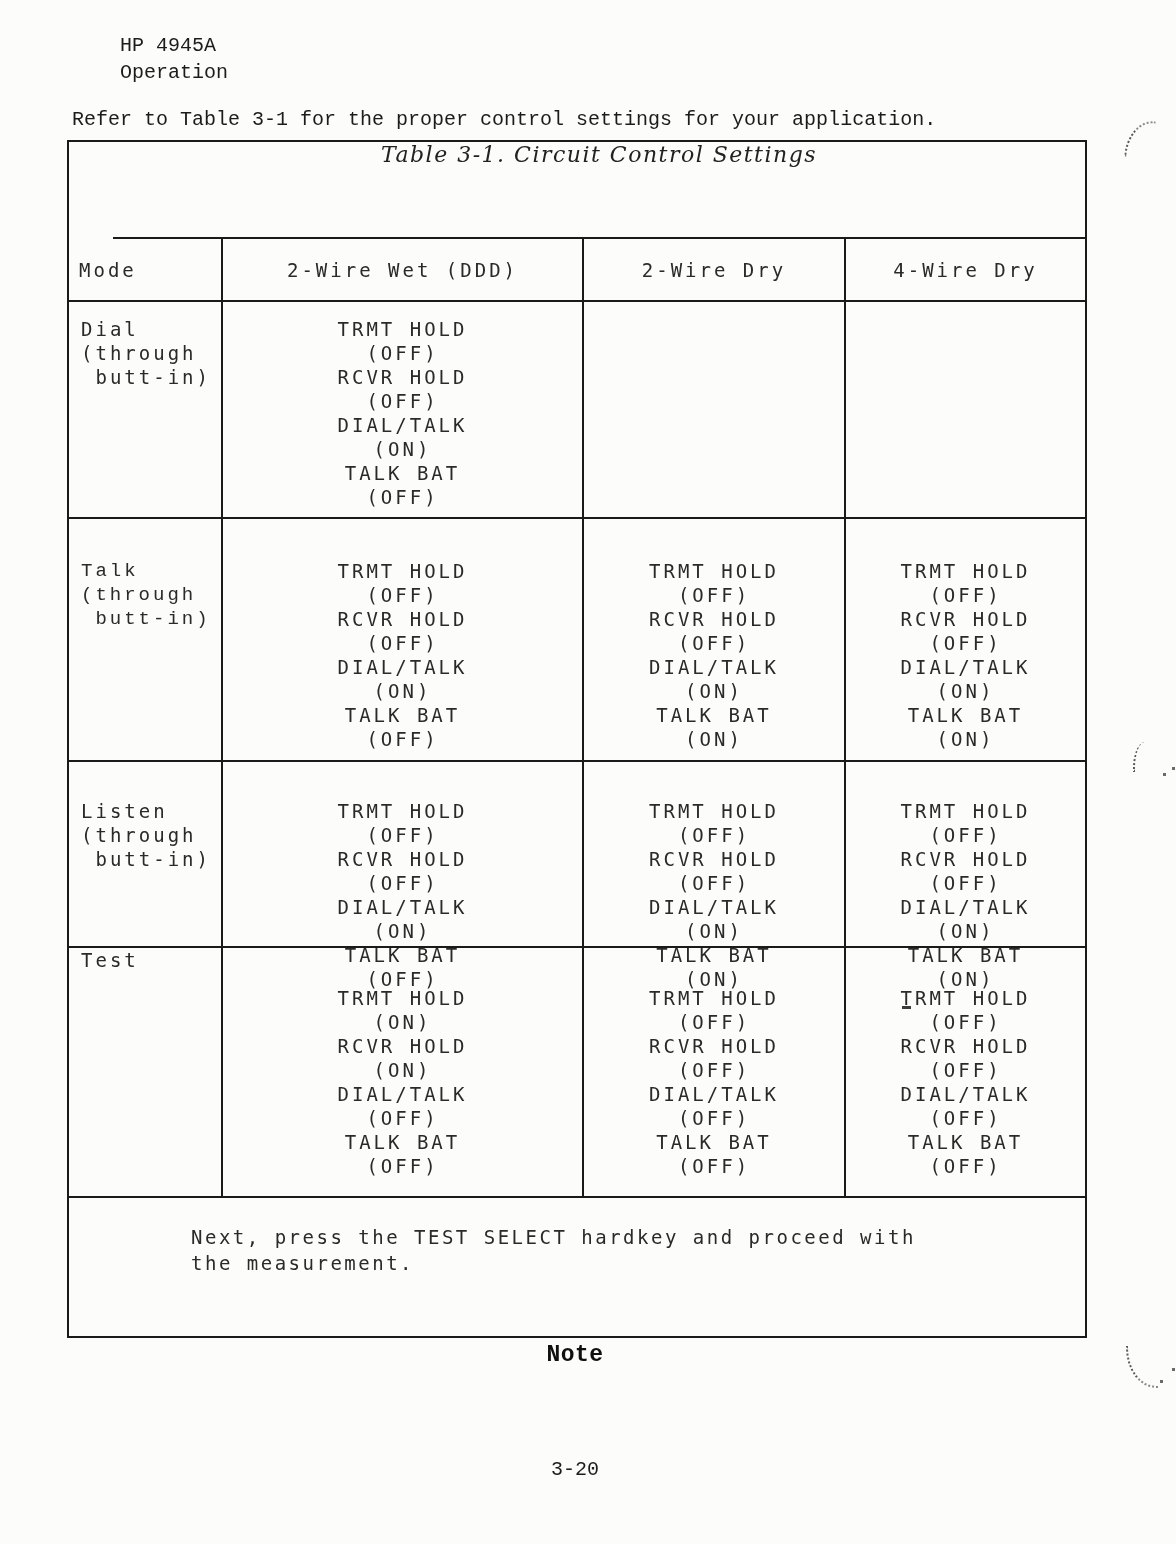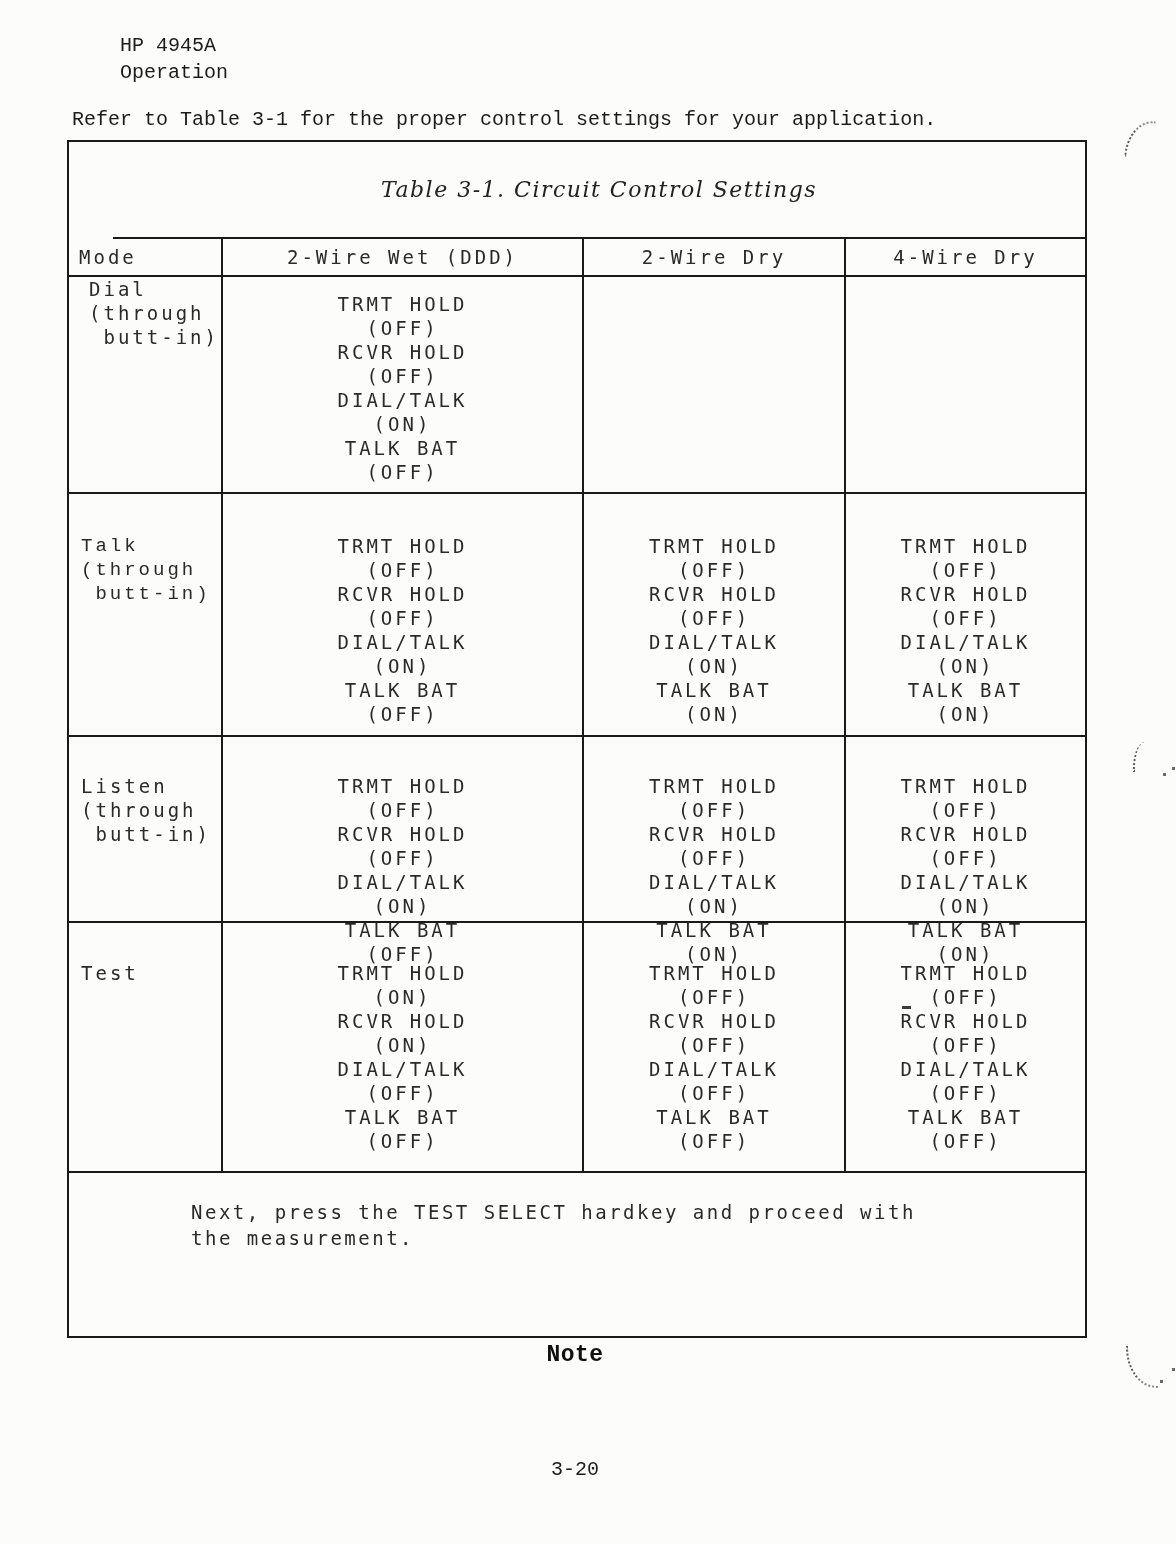--- a/index.html
+++ b/index.html
@@ -7,25 +7,25 @@
         font-family:"Liberation Mono",monospace;color:#1c1c1c;}
   .mono{font-family:"Liberation Mono",monospace;font-size:20px;color:#1c1c1c;white-space:pre;}
   .plotter{font-family:"DejaVu Sans Mono",monospace;font-size:19px;letter-spacing:3px;color:#2a2a2a;line-height:24px;}
 
   .doc-id{position:absolute;left:72px;top:32px;line-height:27px;margin-left:48px;}
   .intro{position:absolute;left:72px;top:108px;}
 
   .ctable{position:absolute;left:67px;top:140px;width:1020px;height:1198px;
           border:2px solid #1a1a1a;box-sizing:border-box;background:transparent;}
   .title-row{height:97px;border-bottom:2px solid #1a1a1a;box-sizing:border-box;
-             display:flex;align-items:center;justify-content:center;margin-left:44px;}
+             display:flex;justify-content:center;margin-left:44px;}
   .title{font-family:"DejaVu Serif",serif;font-style:italic;font-size:22px;letter-spacing:1.5px;color:#222;}
 
   .grid4{display:grid;grid-template-columns:154px 361px 262px 239px;}
-  .header-row{height:38px;border-bottom:2px solid #1a1a1a;box-sizing:border-box;}
+  .header-row{height:63px;border-bottom:2px solid #1a1a1a;box-sizing:border-box;}
   .cell{border-right:2px solid #1a1a1a;box-sizing:border-box;min-width:0;}
   .cell.last{border-right:none;}
   .hcell{display:flex;align-items:center;justify-content:center;}
   .hcell.first{justify-content:flex-start;padding-left:10px;}
 
   .body-row{border-bottom:2px solid #1a1a1a;box-sizing:border-box;}
   .mode-cell{padding-left:12px;}
   .mode-line{white-space:pre;}
   .set-cell{text-align:center;}
 
@@ -69,21 +69,21 @@
       <span class="title">Table 3-1. Circuit Control Settings</span>
     </div>
     <div class="header-row grid4" id="headerRow">
         <div class="cell hcell plotter first">Mode</div>
         <div class="cell hcell plotter">2-Wire Wet (DDD)</div>
         <div class="cell hcell plotter">2-Wire Dry</div>
         <div class="cell hcell plotter last">4-Wire Dry</div>
       </div>
     <div id="bodyRows">
         <div class="body-row grid4" style="height: 217px;">
-          <div class="cell mode-cell plotter" style=" margin-left: 8px;">
+          <div class="cell mode-cell plotter" style="padding-top: 15px;">
             <div class="mode-line">Dial</div>
             <div class="mode-line">(through</div>
             <div class="mode-line"> butt-in)</div>
           </div>
           <div class="cell set-cell plotter" style="padding-top: 15px;">
             <div class="ctl-line">TRMT HOLD</div>
             <div class="st-line">(OFF)</div>
             <div class="ctl-line">RCVR HOLD</div>
             <div class="st-line">(OFF)</div>
             <div class="ctl-line">DIAL/TALK</div>
@@ -162,21 +162,21 @@
             <div class="st-line">(OFF)</div>
             <div class="ctl-line">RCVR HOLD</div>
             <div class="st-line">(OFF)</div>
             <div class="ctl-line">DIAL/TALK</div>
             <div class="st-line">(ON)</div>
             <div class="ctl-line">TALK BAT</div>
             <div class="st-line">(ON)</div>
           </div>
         </div>
         <div class="body-row grid4" style="height: 250px;">
-          <div class="cell mode-cell plotter" style="padding-top: 38px;">
+          <div class="cell mode-cell plotter" style="">
             <div class="mode-line">Test</div>
           </div>
           <div class="cell set-cell plotter" style="padding-top: 38px;">
             <div class="ctl-line">TRMT HOLD</div>
             <div class="st-line">(ON)</div>
             <div class="ctl-line">RCVR HOLD</div>
             <div class="st-line">(ON)</div>
             <div class="ctl-line">DIAL/TALK</div>
             <div class="st-line">(OFF)</div>
             <div class="ctl-line">TALK BAT</div>

